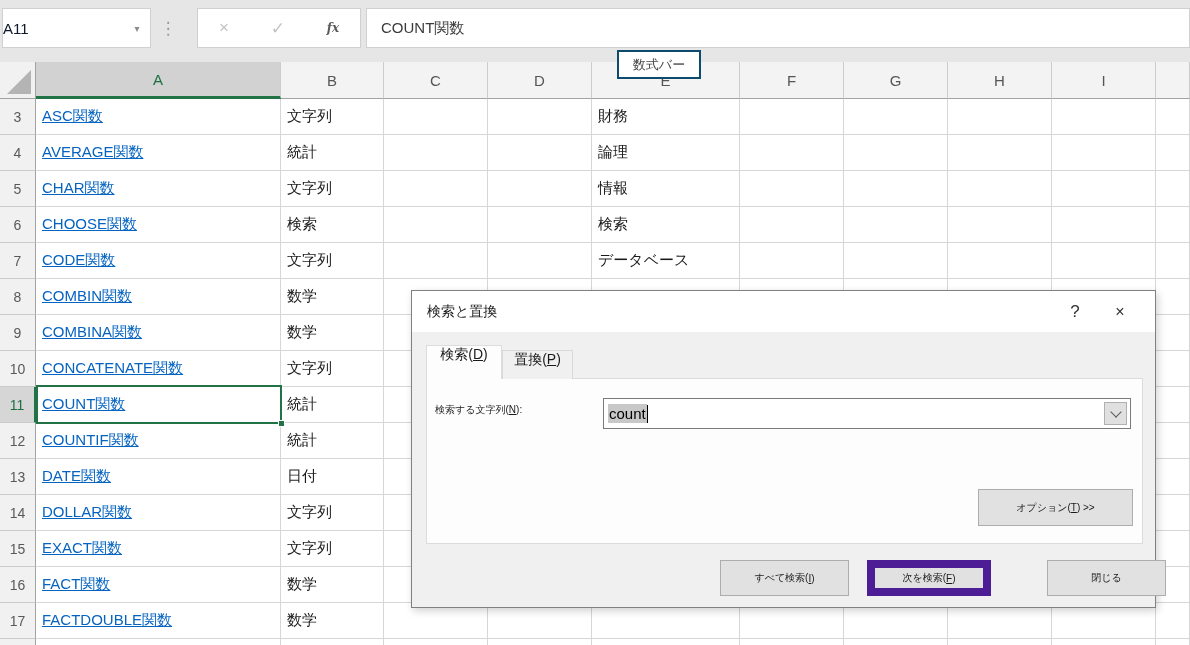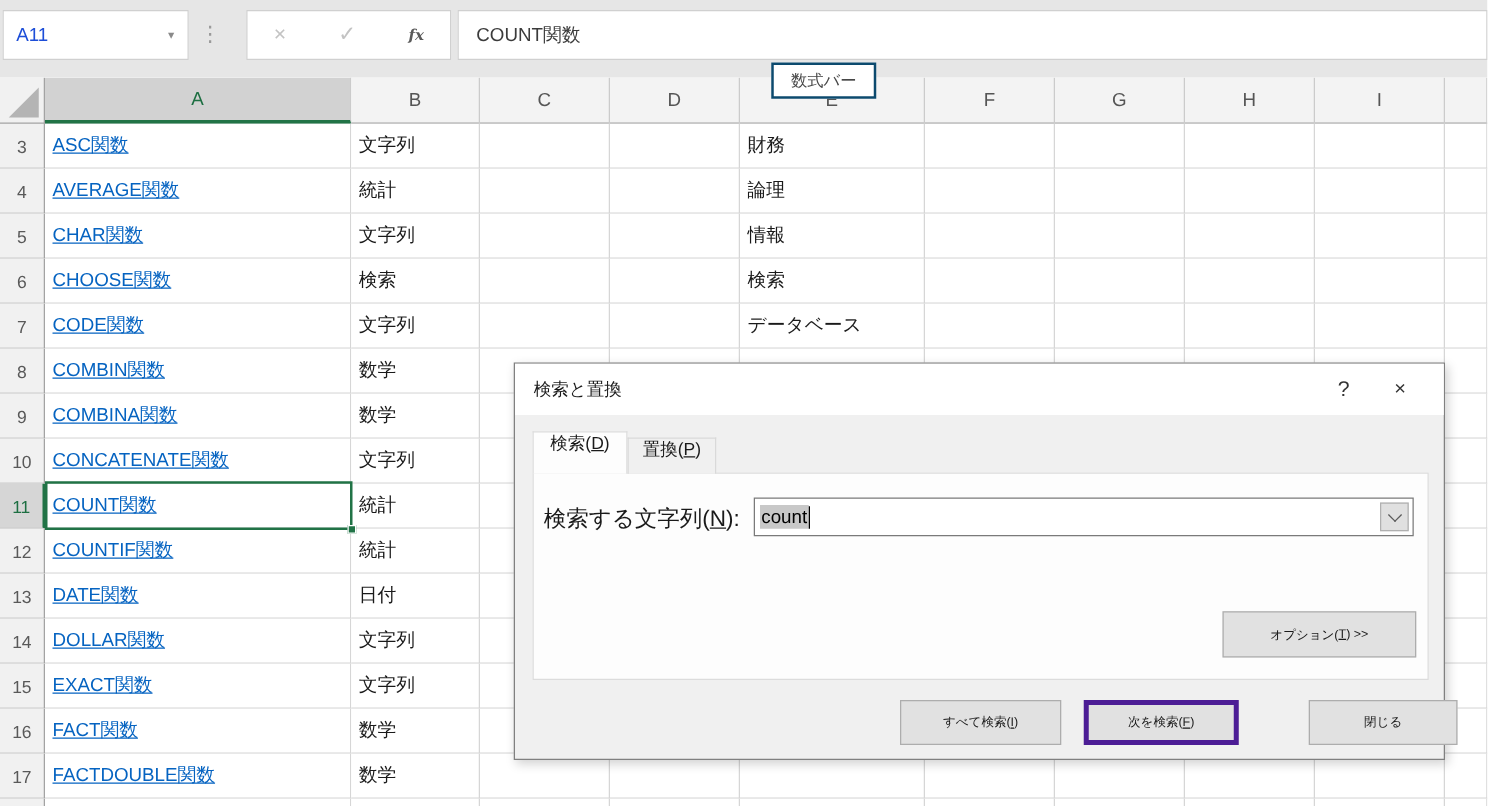--- a/index.html
+++ b/index.html
@@ -3,21 +3,21 @@
 <meta charset="utf-8">
 <style>
   * { box-sizing: border-box; margin: 0; padding: 0; }
   html,body { width:1190px; height:645px; overflow:hidden; }
   body { font-family:"Liberation Sans","DejaVu Sans",sans-serif; background:#fff; position:relative; }
 
   
   .topbar { position:absolute; left:0; top:0; width:1190px; height:62px; background:#e6e6e6; z-index:3; }
   .namebox { position:absolute; left:2px; top:8px; width:149px; height:40px; background:#fff;
              border:1px solid #d0d0d0; display:flex; align-items:center; }
-  .namebox .val { padding-left:10px; font-size:15px; color:#1d4ed8; flex:1; }
+  .namebox .val { font-size:15px; color:#0f172a; flex:1; }
   .namebox .dd { width:26px; text-align:center; color:#8a8a8a; font-size:10px; }
   .vdots { position:absolute; left:158px; top:8px; width:20px; height:40px; display:flex; align-items:center;
            justify-content:center; color:#9a9a9a; font-size:17px; }
   .fxbox { position:absolute; left:197px; top:8px; width:164px; height:40px; background:#fff;
            border:1px solid #d0d0d0; display:flex; align-items:center; justify-content:space-around; }
   .fxbox .x  { color:#c3c3c3; font-size:17px; }
   .fxbox .ok { color:#c3c3c3; font-size:17px; }
   .fxbox .fx { color:#5a5a5a; font-size:12px; font-style:italic; font-weight:bold; font-family:"DejaVu Serif",serif; }
   .fbar { position:absolute; left:366px; top:8px; width:824px; height:40px; background:#fff;
           border:1px solid #d0d0d0; display:flex; align-items:center; }
@@ -55,34 +55,34 @@
   .dtitle { height:41px; background:#fff; display:flex; align-items:center; }
   .dtitle .ttl { margin-left:15px; font-size:14px; color:#1a1a1a; flex:1; }
   .dtitle .help { width:44px; text-align:center; font-size:17px; color:#333; font-weight:300; }
   .dtitle .close { width:46px; margin-right:12px; text-align:center; font-size:16px; color:#333; }
 
   .tabs { position:absolute; left:14px; top:54px; display:flex; align-items:flex-end; z-index:2; }
   .tab { font-size:14px; color:#1a1a1a; display:flex; justify-content:center; }
   .tab.active { background:#fdfdfd; border:1px solid #dcdcdc; border-bottom:none; height:34px; width:76px; }
   .tab.inactive { background:#f0f0f0; border:1px solid #d9d9d9; border-bottom:none; height:29px; width:71px; }
   .pane { position:absolute; left:14px; top:87px; width:717px; height:166px; background:#fdfdfd; border:1px solid #dcdcdc; }
-  .slabel { position:absolute; left:8px; top:24px; font-size:18px; color:#1a1a1a; }
+  .slabel { position:absolute; left:8px; top:24px; font-size:10px; color:#1a1a1a; }
   .combo { position:absolute; left:176px; top:19px; width:528px; height:31px; background:#fff;
            border:1px solid #7a7a7a; display:flex; align-items:center; }
   .combo .text { margin-left:4px; font-size:15px; color:#000; background:#c8c8c8; padding:1px 1px; }
   .combo .caret { display:inline-block; width:1.5px; height:18px; background:#000; }
   .combo .ddbtn { position:absolute; right:3px; top:3px; bottom:3px; width:23px; background:#e0e0e0;
                   border:1px solid #b0b0b0; display:flex; align-items:center; justify-content:center; }
   .chev { width:8px; height:8px; border-left:1.5px solid #5a5a5a; border-bottom:1.5px solid #5a5a5a;
           transform:rotate(-45deg); margin-top:-4px; }
   .btn { background:#e1e1e1; border:1px solid #adadad; font-size:10px; color:#1a1a1a;
          display:flex; align-items:center; justify-content:center; position:absolute; }
   .btn-options { left:551px; top:110px; width:155px; height:37px; }
   .btn-findall { left:308px; top:269px; width:129px; height:36px; }
-  .btn-findnext { left:455px; top:269px; width:124px; height:36px; border:4px solid #4c1d95; }
+  .btn-findnext { left:455px; top:269px; width:124px; height:36px; border:8px solid #4c1d95; }
   .btn-close2 { left:611px; top:269px; width:119px; height:36px;margin-left:24px; }
   .u { text-decoration:underline; }
 </style>
 </head>
 <body>
 
 <div class="topbar">
   <div class="namebox">
     <span class="val">A11</span>
     <span class="dd">▾</span>

